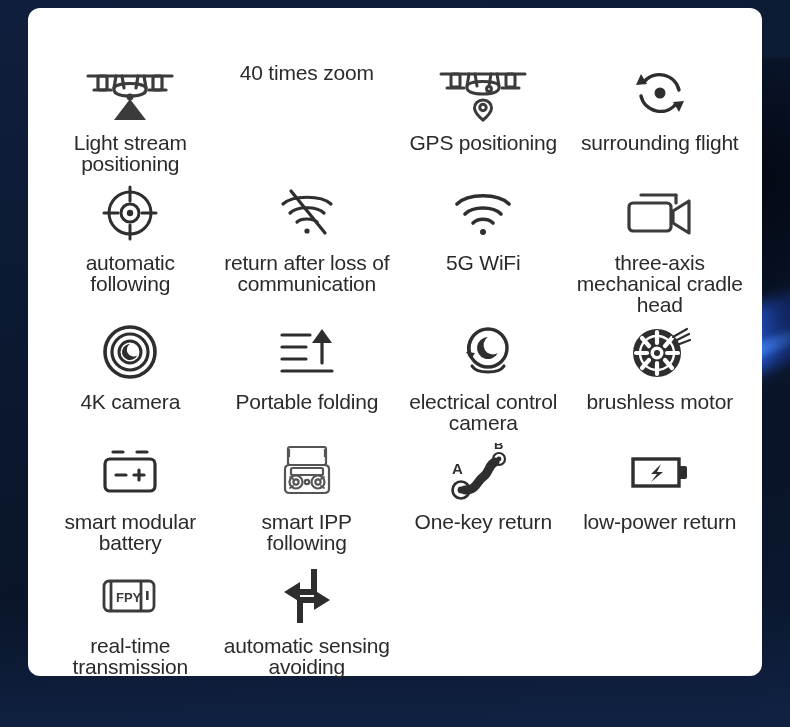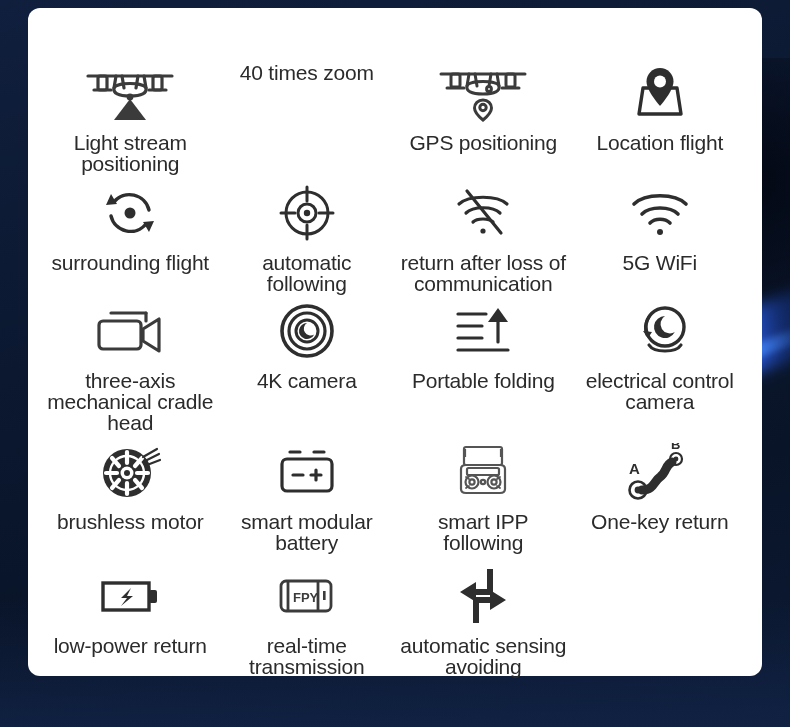--- a/index.html
+++ b/index.html
@@ -177,30 +177,20 @@
             <circle cx="52" cy="25" r="2.4"></circle>
             <path d="M46 36 C41 36 37.5 39.8 37.5 44 C37.5 49 46 56 46 56 C46 56 54.5 49 54.5 44 C54.5 39.8 51 36 46 36 Z"></path>
             <circle cx="46" cy="43.5" r="3.2"></circle>
           </g>
         </svg>
       </div>
       <div class="label">GPS positioning</div>
     </div>
 
 
-    <div class="cell">
-      <div class="icon-wrap">
-        <svg width="70" height="58" viewBox="0 0 70 58">
-          <path d="M18 24 L52 24 L56 50 L14 50 Z" fill="none" stroke="#2e2e2e" stroke-width="3.4" stroke-linejoin="round"></path>
-          <path d="M35 4 C27.5 4 21.5 10 21.5 17.5 C21.5 27 35 42 35 42 C35 42 48.5 27 48.5 17.5 C48.5 10 42.5 4 35 4 Z" fill="#2e2e2e"></path>
-          <circle cx="35" cy="17.5" r="6" fill="#ffffff"></circle>
-        </svg>
-      </div>
-      <div class="label">Location flight</div>
-    </div>
 
     <div class="cell">
       <div class="icon-wrap">
         <svg width="58" height="58" viewBox="0 0 58 58">
           <g fill="none" stroke="#2e2e2e" stroke-width="3.4" stroke-linecap="round">
             <path d="M13 18 A20 20 0 0 1 48 26"></path>
             <path d="M45 40 A20 20 0 0 1 10 32"></path>
           </g>
           <path d="M10 10 L16 20 L5 21 Z" fill="#2e2e2e"></path>
           <path d="M48 48 L42 38 L53 37 Z" fill="#2e2e2e"></path>

